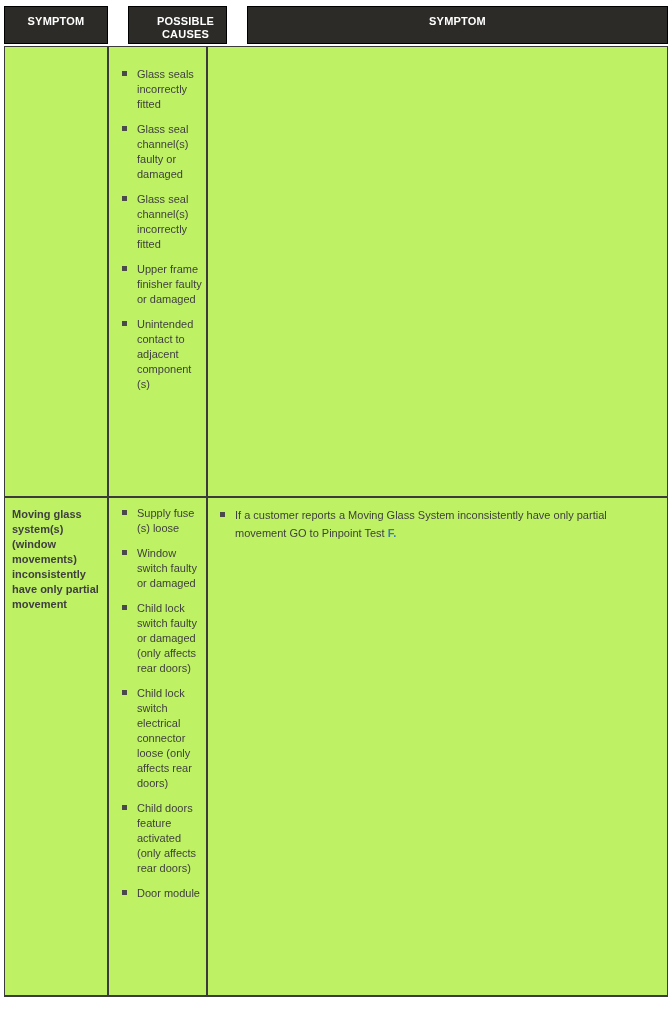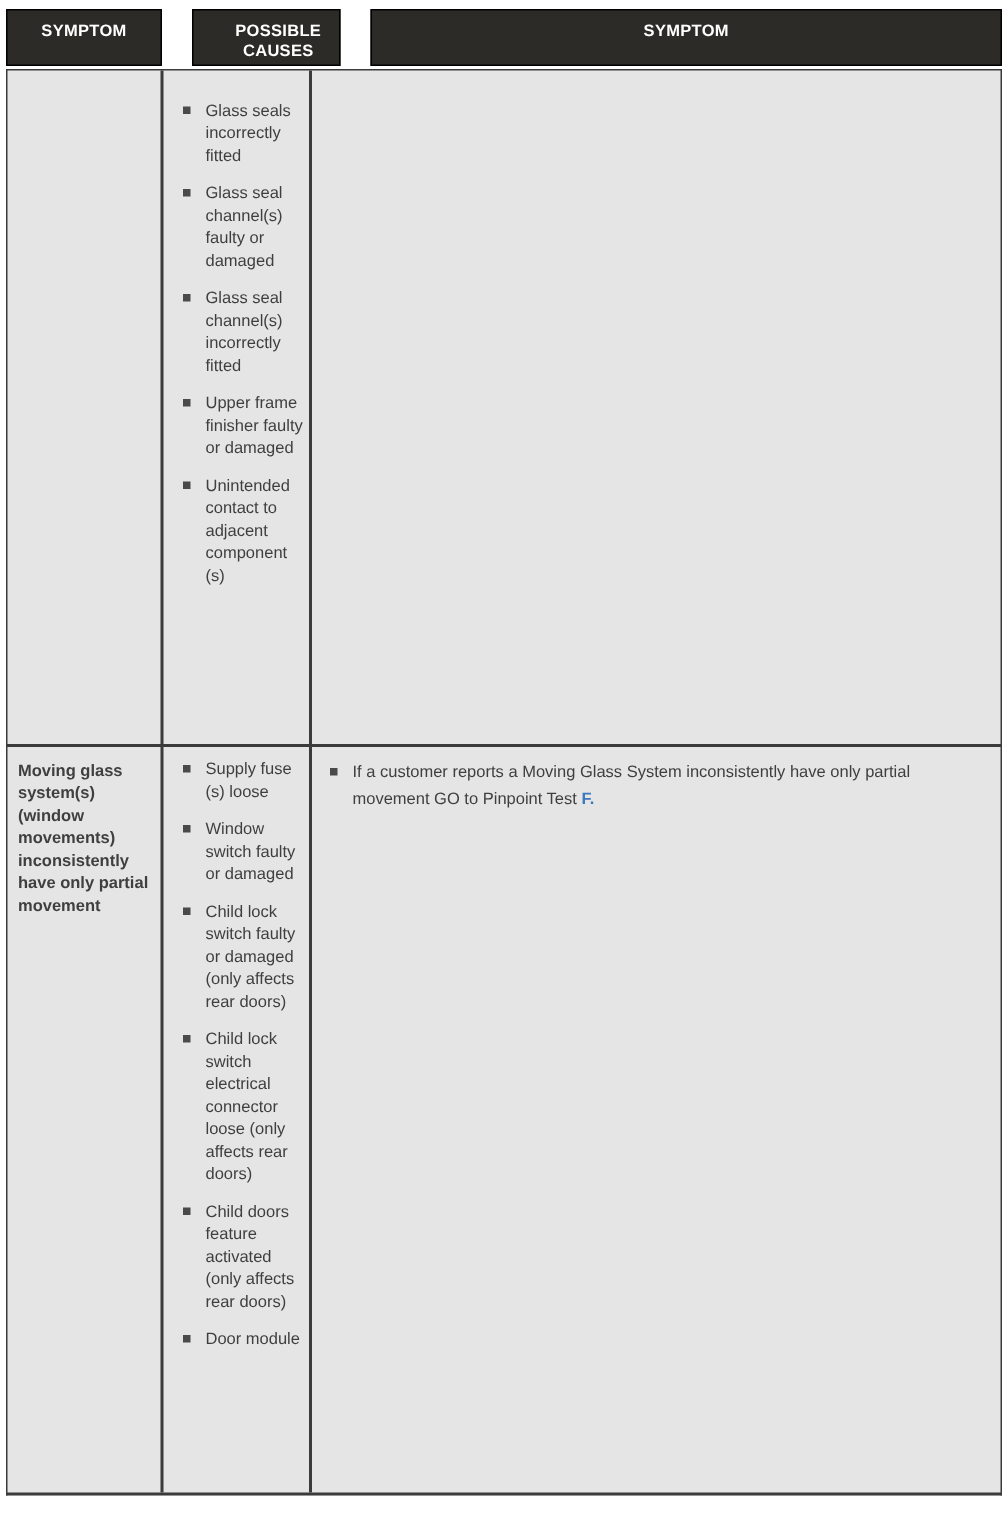--- a/index.html
+++ b/index.html
@@ -43,21 +43,21 @@
   .th.col-causes  { width: 99px; padding-left: 20px; }
   .th.col-action  { flex: 1; }
 
   
   .tr {
     display: flex;
     box-sizing: border-box;
     border: 1px solid #3b3b3b;
     border-bottom-width: 2px;
     border-top: none;
-    background: #e5e5e5;
+    background: #bef264;
   }
   .tr:first-child { border-top: 1px solid #3b3b3b; min-height: 452px; }
   .tr:nth-child(2) { min-height: 499px; }
 
   .td { box-sizing: border-box; }
   .td.col-symptom {
     width: 104px;
     border-right: 2px solid #3b3b3b;
     padding: 9px 6px 8px 7px;
     font-size: 11px;

